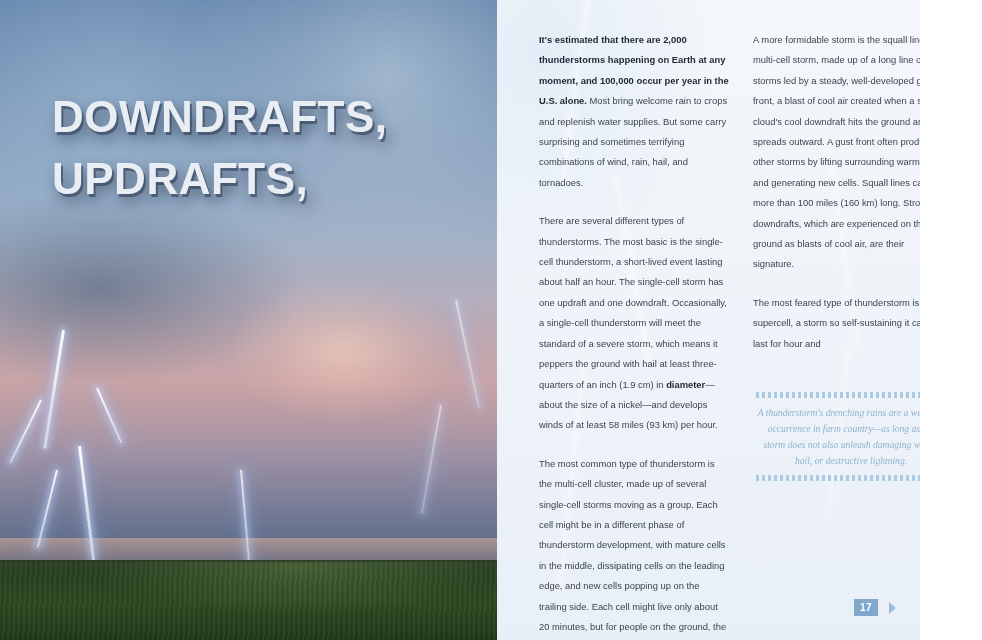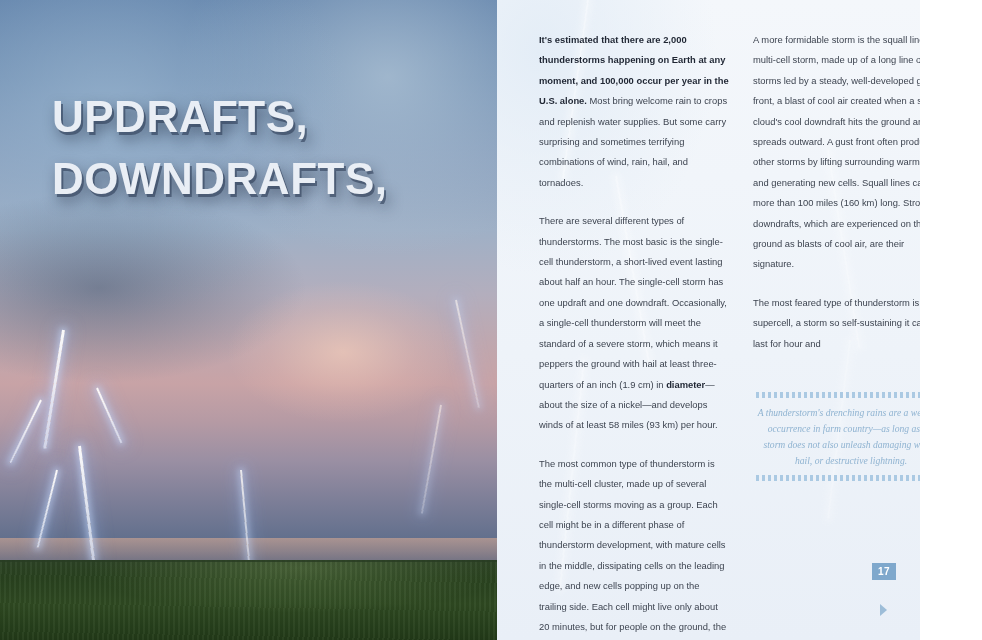--- a/index.html
+++ b/index.html
@@ -190,22 +190,21 @@
     text-align: center;
   }
 
   
   .folio {
     position: absolute;
     right: 24px;
     bottom: 24px;
     display: flex;
     align-items: center;
-    gap: 24px;
-    flex-direction: column;
+    gap: 11px;
   }
   .folio-num {
     background: #7fa8cc;
     color: #ffffff;
     font-size: 10px;
     font-weight: bold;
     padding: 3px 6px 3px 6px;
     letter-spacing: 0.5px;
   }
   .folio-arrow {
@@ -233,22 +232,22 @@
     <div class="bolt" style="left:56px; top:470px; width:2px; height:80px; transform: rotate(14deg);"></div>
     <div class="bolt" style="left:240px; top:470px; width:2px; height:95px; transform: rotate(-5deg); opacity:.85;"></div>
     <div class="bolt" style="left:455px; top:300px; width:2px; height:110px; transform: rotate(-12deg); opacity:.6;"></div>
     <div class="bolt" style="left:440px; top:405px; width:2px; height:110px; transform: rotate(10deg); opacity:.55;"></div>
 
     <div class="field">
       <div class="field-line"></div>
     </div>
 
     <div class="headline">
+      <div>DOWNDRAFTS,</div>
       <div>UPDRAFTS,</div>
-      <div>DOWNDRAFTS,</div>
     </div>
   </div>
 
   <div class="right-page">
     <div class="rp-bg"></div>
 
     <div class="wm" style="left:90px; top:0px; width:2px; height:180px; transform: rotate(8deg); opacity:.55;"></div>
     <div class="wm" style="left:118px; top:176px; width:2px; height:190px; transform: rotate(-10deg); opacity:.5;"></div>
     <div class="wm" style="left:86px; top:360px; width:2px; height:230px; transform: rotate(6deg); opacity:.45;"></div>
     <div class="wm" style="left:330px; top:150px; width:2px; height:200px; transform: rotate(-9deg); opacity:.4;"></div>

